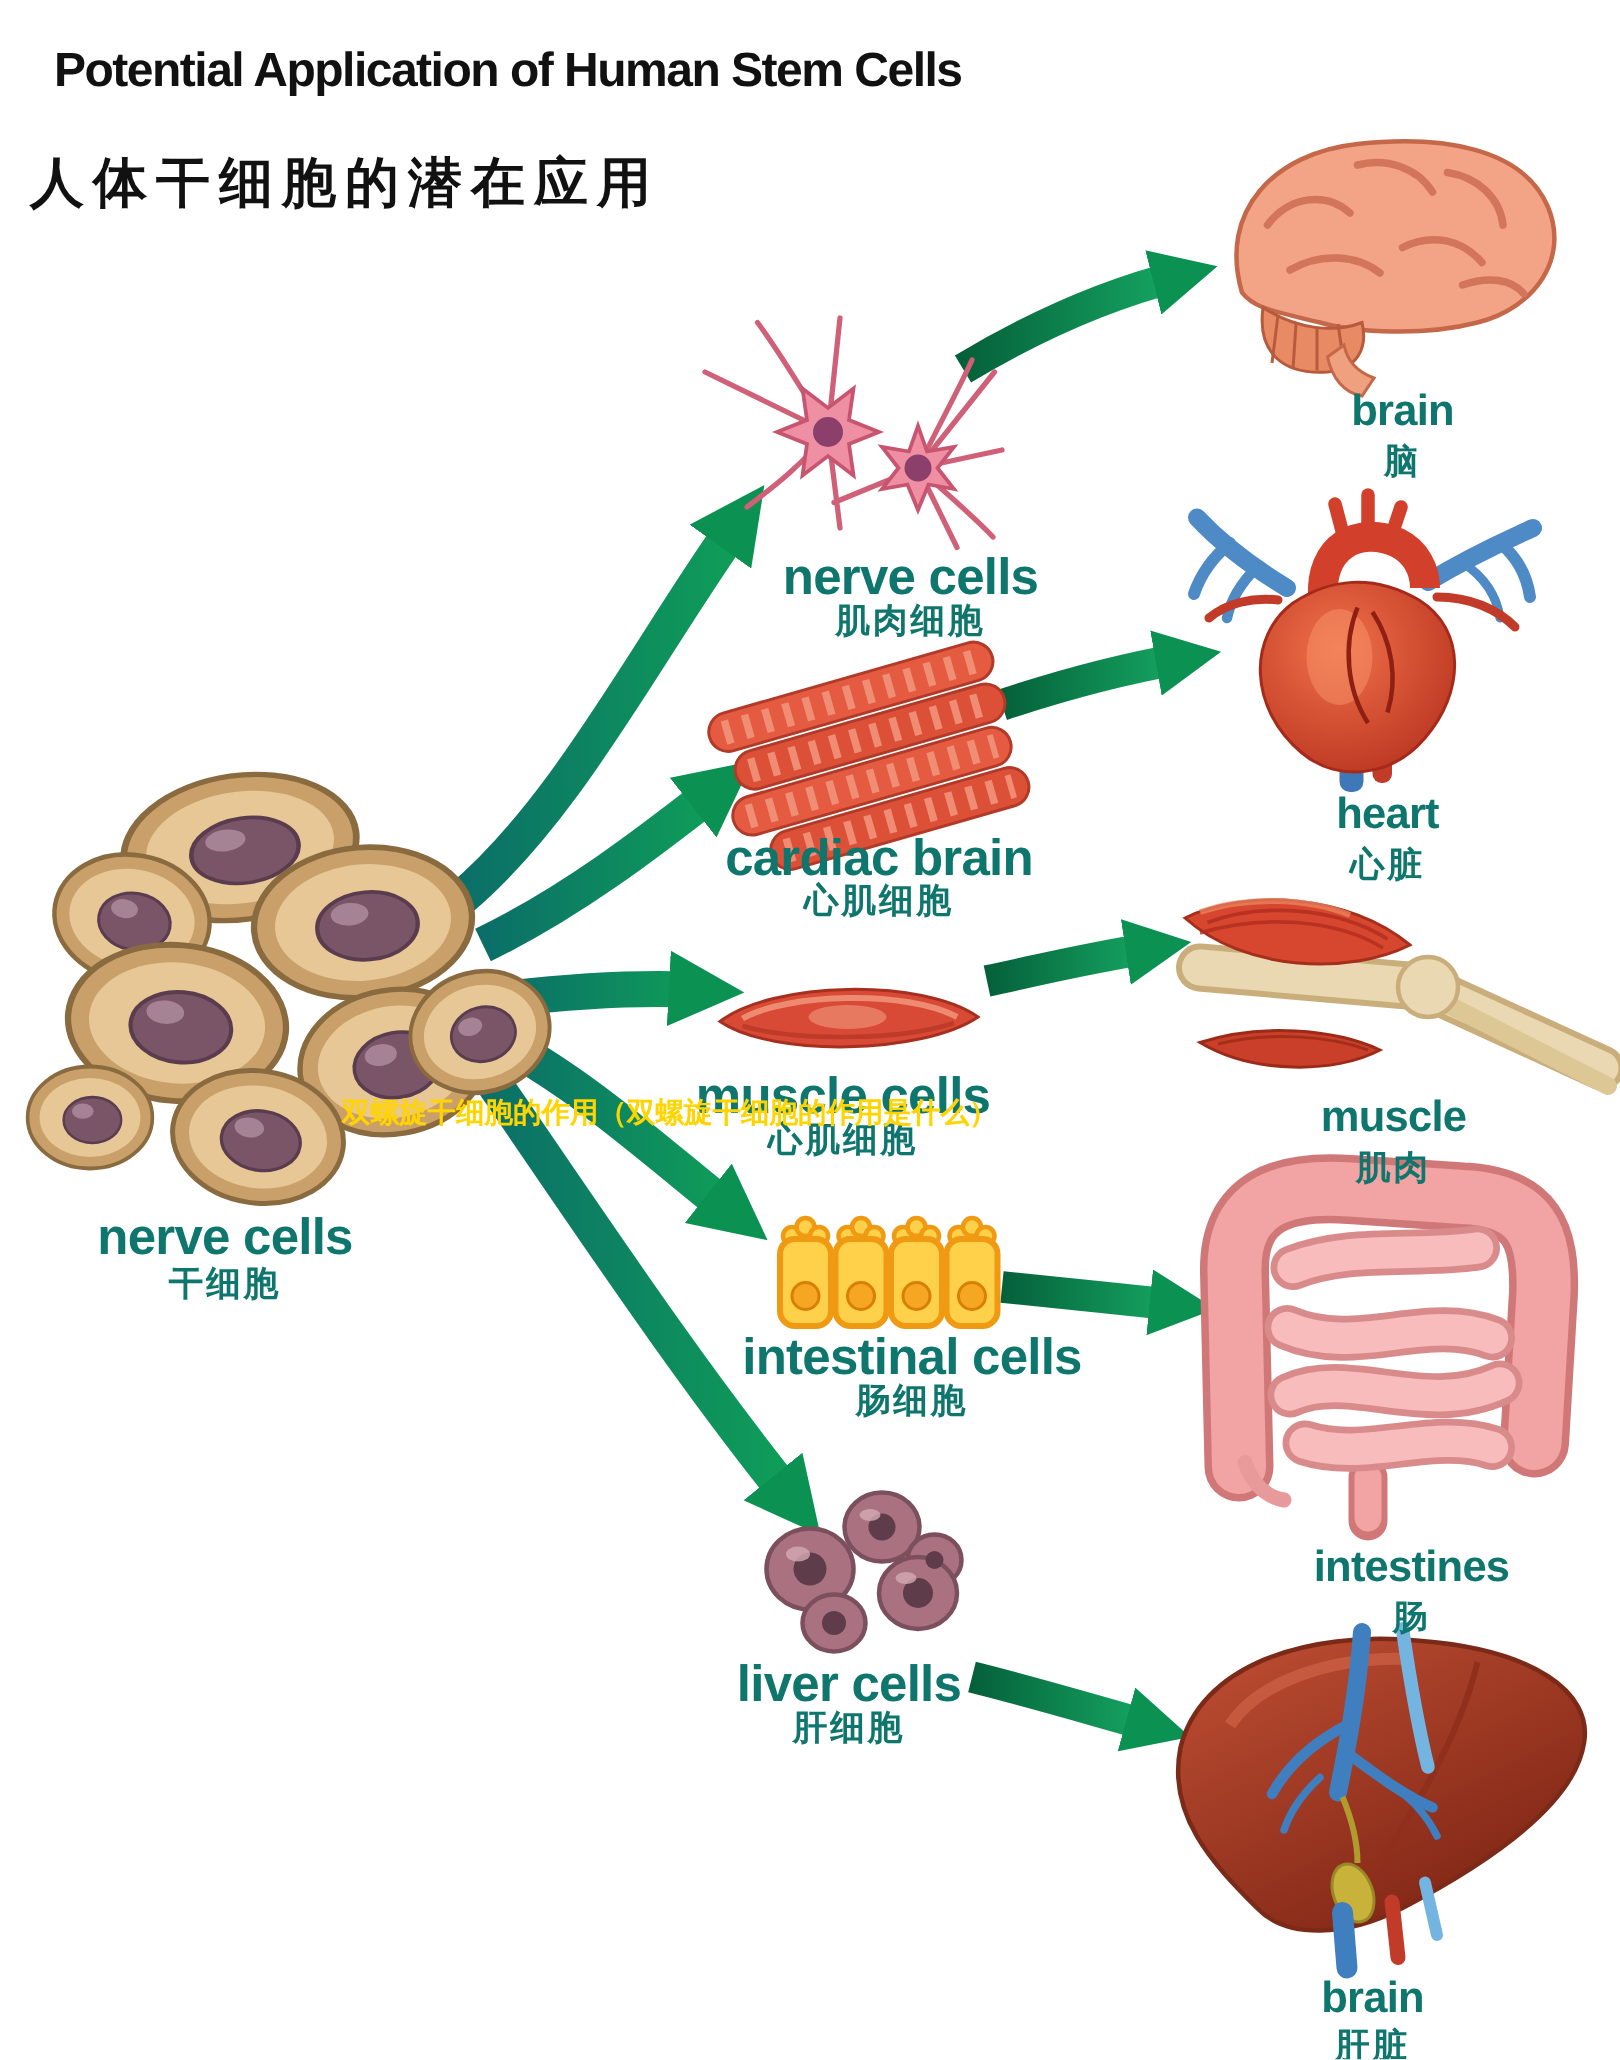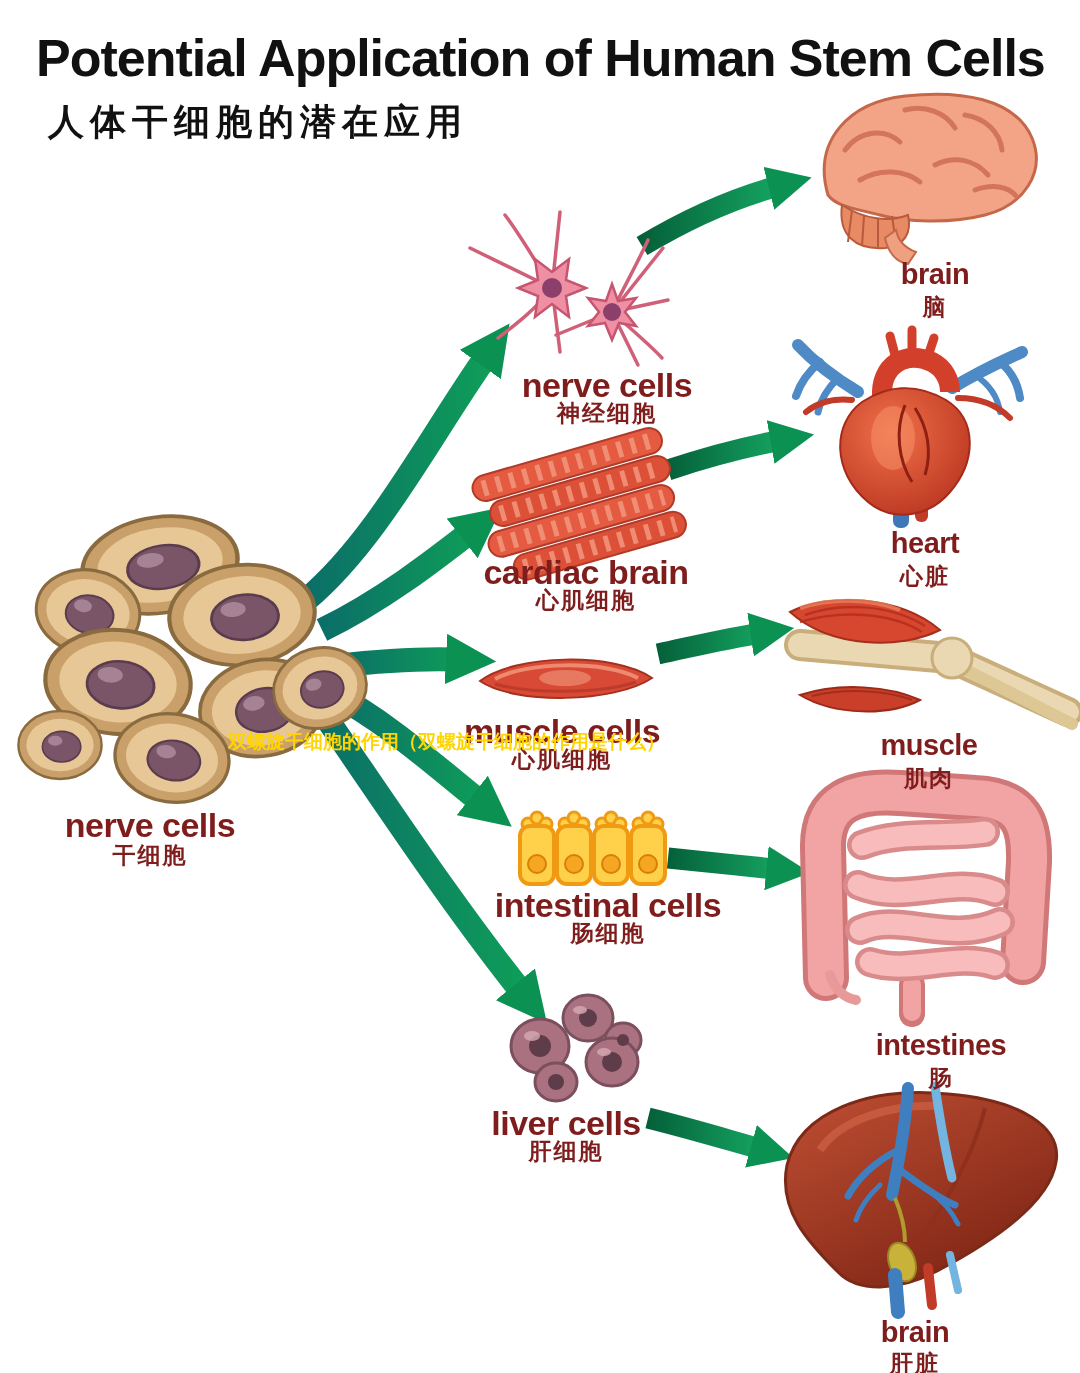--- a/index.html
+++ b/index.html
@@ -3,31 +3,31 @@
 <meta charset="utf-8">
 <style>
   html,body { margin:0; padding:0; background:#ffffff; }
   #canvas {
     position:relative; width:1080px; height:1373px; background:#ffffff;
     overflow:hidden; font-family:"Liberation Sans", sans-serif;
   }
   #art { position:absolute; left:0; top:0; z-index:1; }
   .title {
     position:absolute; left:36px; top:28px; z-index:2;
-    font-size:52px; font-weight:bold; letter-spacing:-1px; color:#111;
+    font-size:32px; font-weight:bold; letter-spacing:-1px; color:#111;
     white-space:nowrap;
   }
   .subtitle {
-    position:absolute; left:48px; top:98px; z-index:2;
+    position:absolute; left:20px; top:98px; z-index:2;
     font-size:36px; font-weight:bold; letter-spacing:6px; color:#111;
     white-space:nowrap;
   }
   .lbl {
     position:absolute; z-index:2; transform:translateX(-50%);
-    text-align:center; font-weight:bold; color:#7f1d1d; white-space:nowrap;
+    text-align:center; font-weight:bold; color:#0f766e; white-space:nowrap;
   }
   .en  { font-size:34px; letter-spacing:-0.5px; }
   .zh  { font-size:23px; letter-spacing:2px; }
   .big { font-size:29px; }
   .watermark {
     position:absolute; left:228px; top:729px; z-index:5;
     font-size:19px; font-weight:bold; color:#ffd400; white-space:nowrap;
   }
 </style>
 </head>
@@ -295,21 +295,21 @@
     </g>
   </svg>
 
   <div class="title">Potential Application of Human Stem Cells</div>
   <div class="subtitle">人体干细胞的潜在应用</div>
 
   <div class="lbl en" style="left:150px; top:806px">nerve cells</div>
   <div class="lbl zh" style="left:150px; top:840px">干细胞</div>
 
   <div class="lbl en" style="left:607px; top:366px">nerve cells</div>
-  <div class="lbl zh" style="left:607px; top:398px">神经细胞</div>
+  <div class="lbl zh" style="left:607px; top:398px">肌肉细胞</div>
 
   <div class="lbl en" style="left:586px; top:553px">cardiac brain</div>
   <div class="lbl zh" style="left:586px; top:585px">心肌细胞</div>
 
   <div class="lbl en" style="left:562px; top:712px">muscle cells</div>
   <div class="lbl zh" style="left:562px; top:744px">心肌细胞</div>
 
   <div class="lbl en" style="left:608px; top:886px">intestinal cells</div>
   <div class="lbl zh" style="left:608px; top:918px">肠细胞</div>
 

